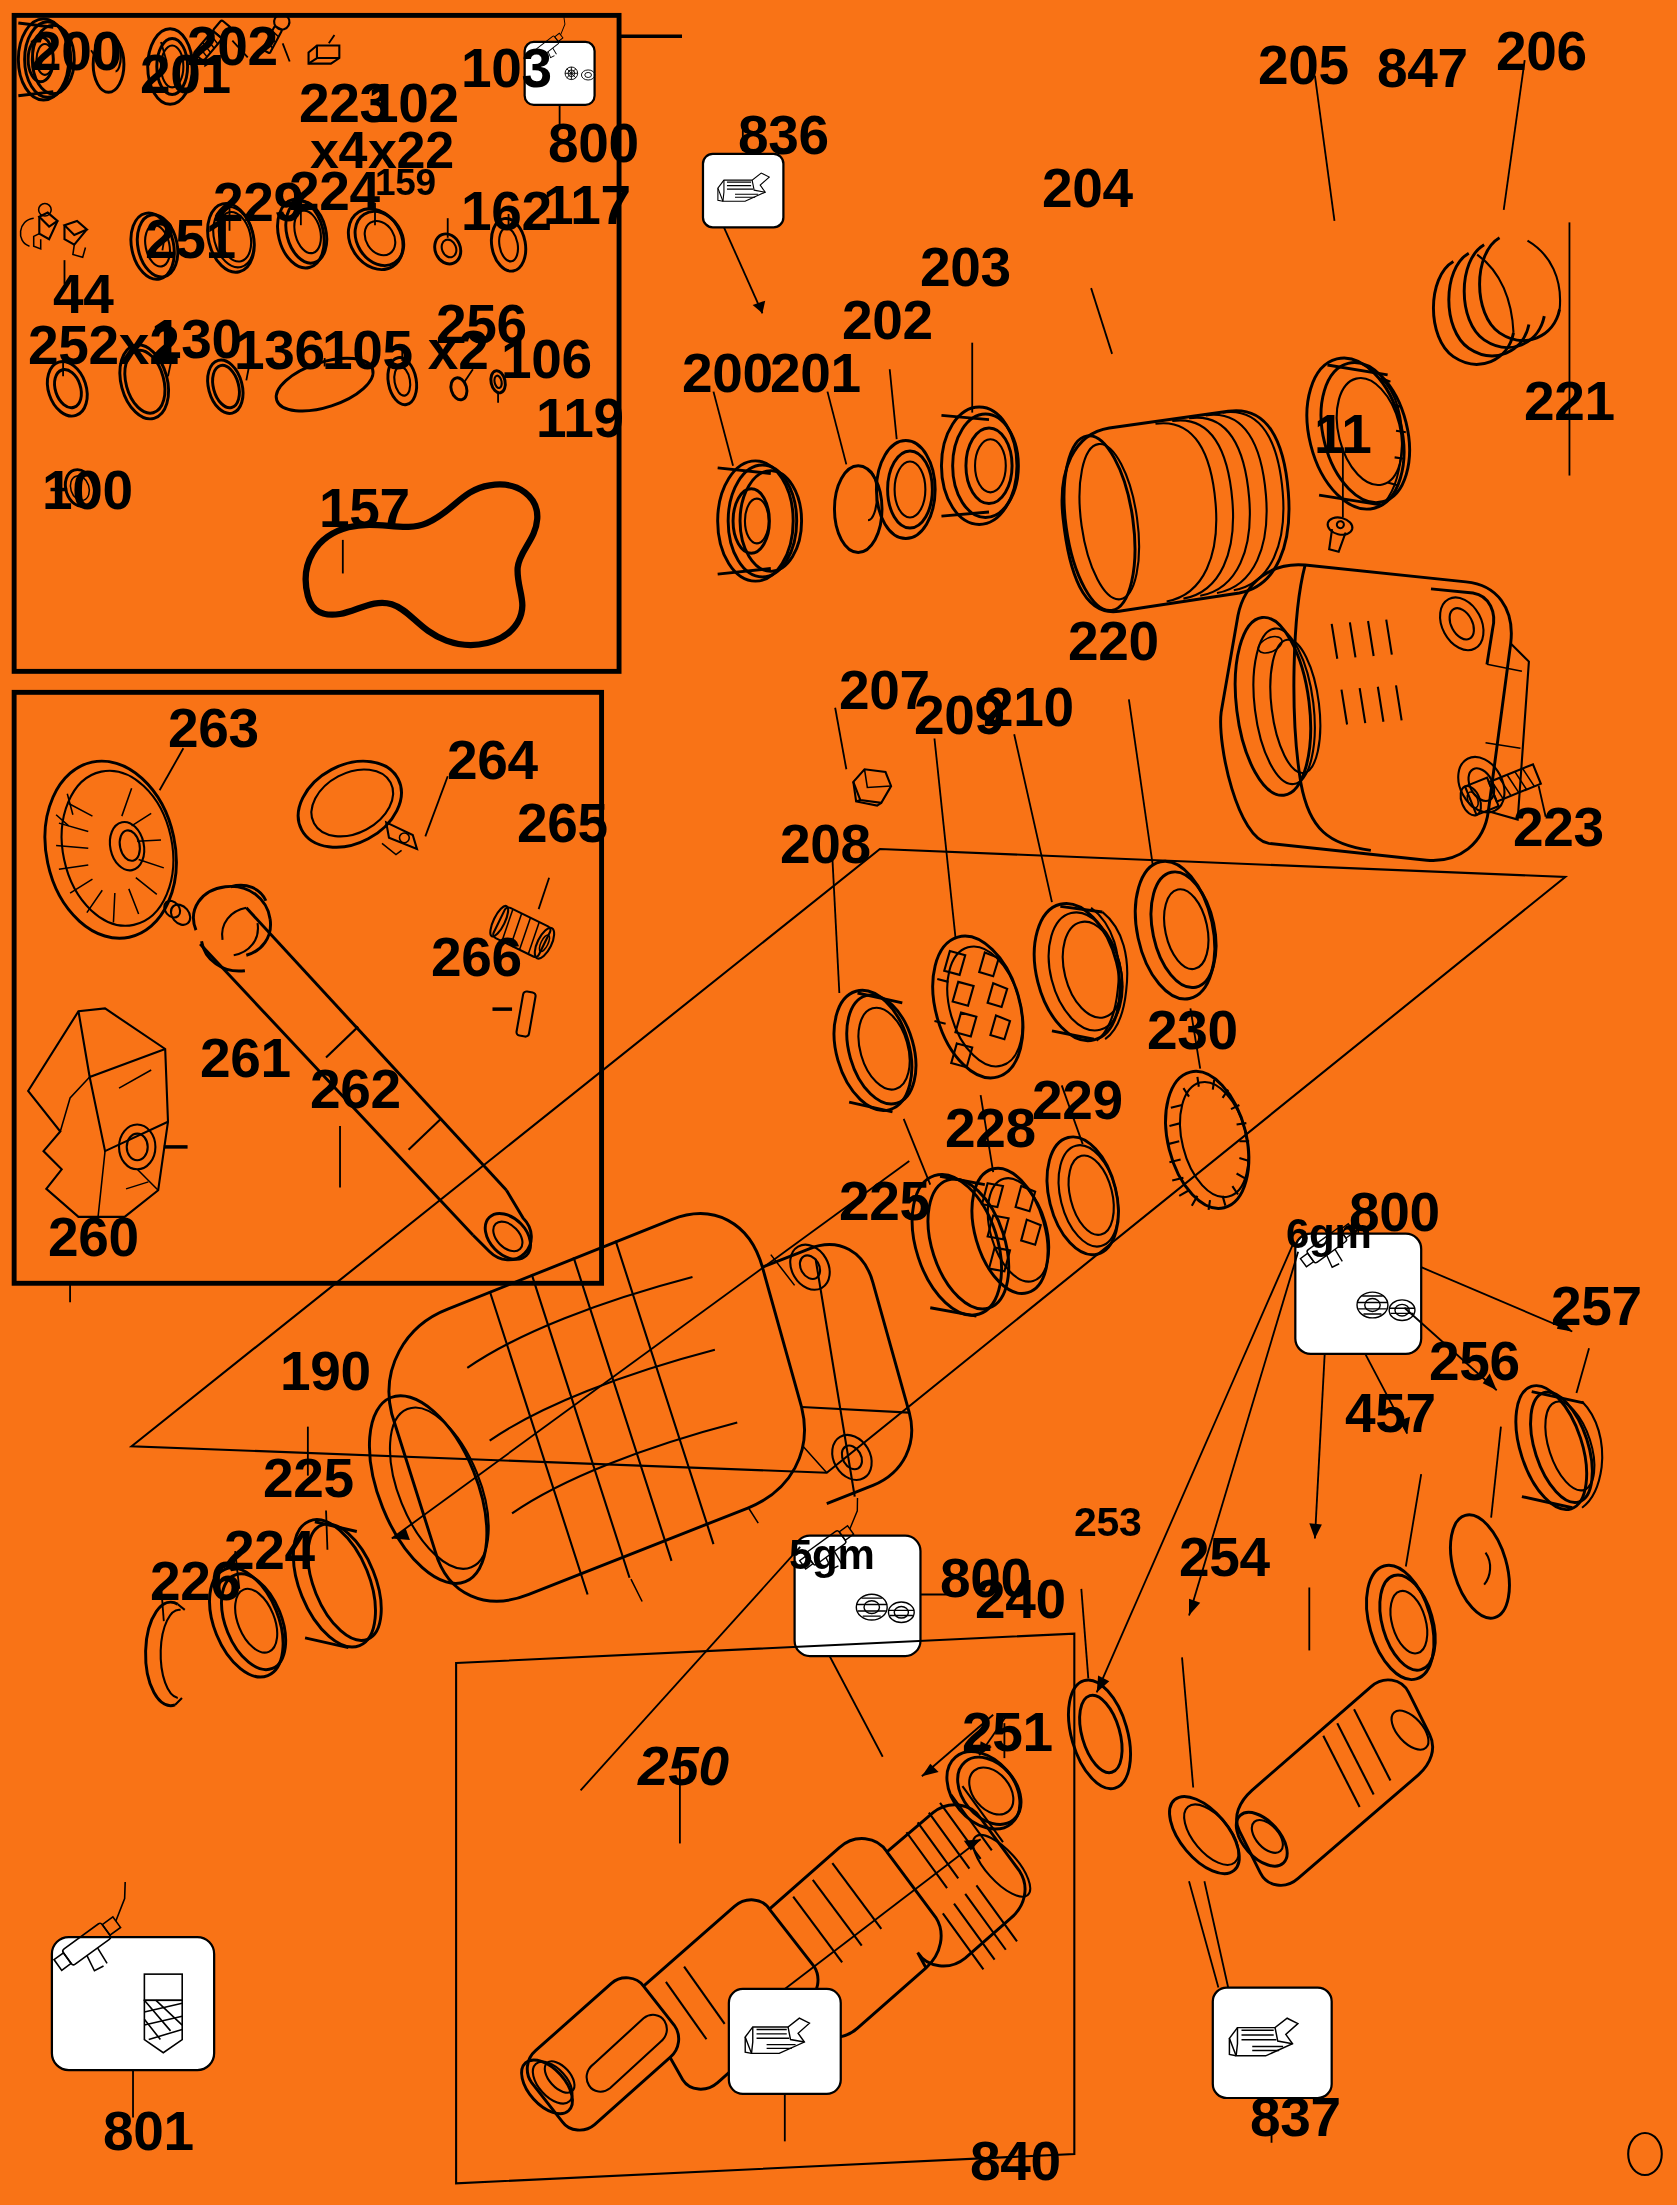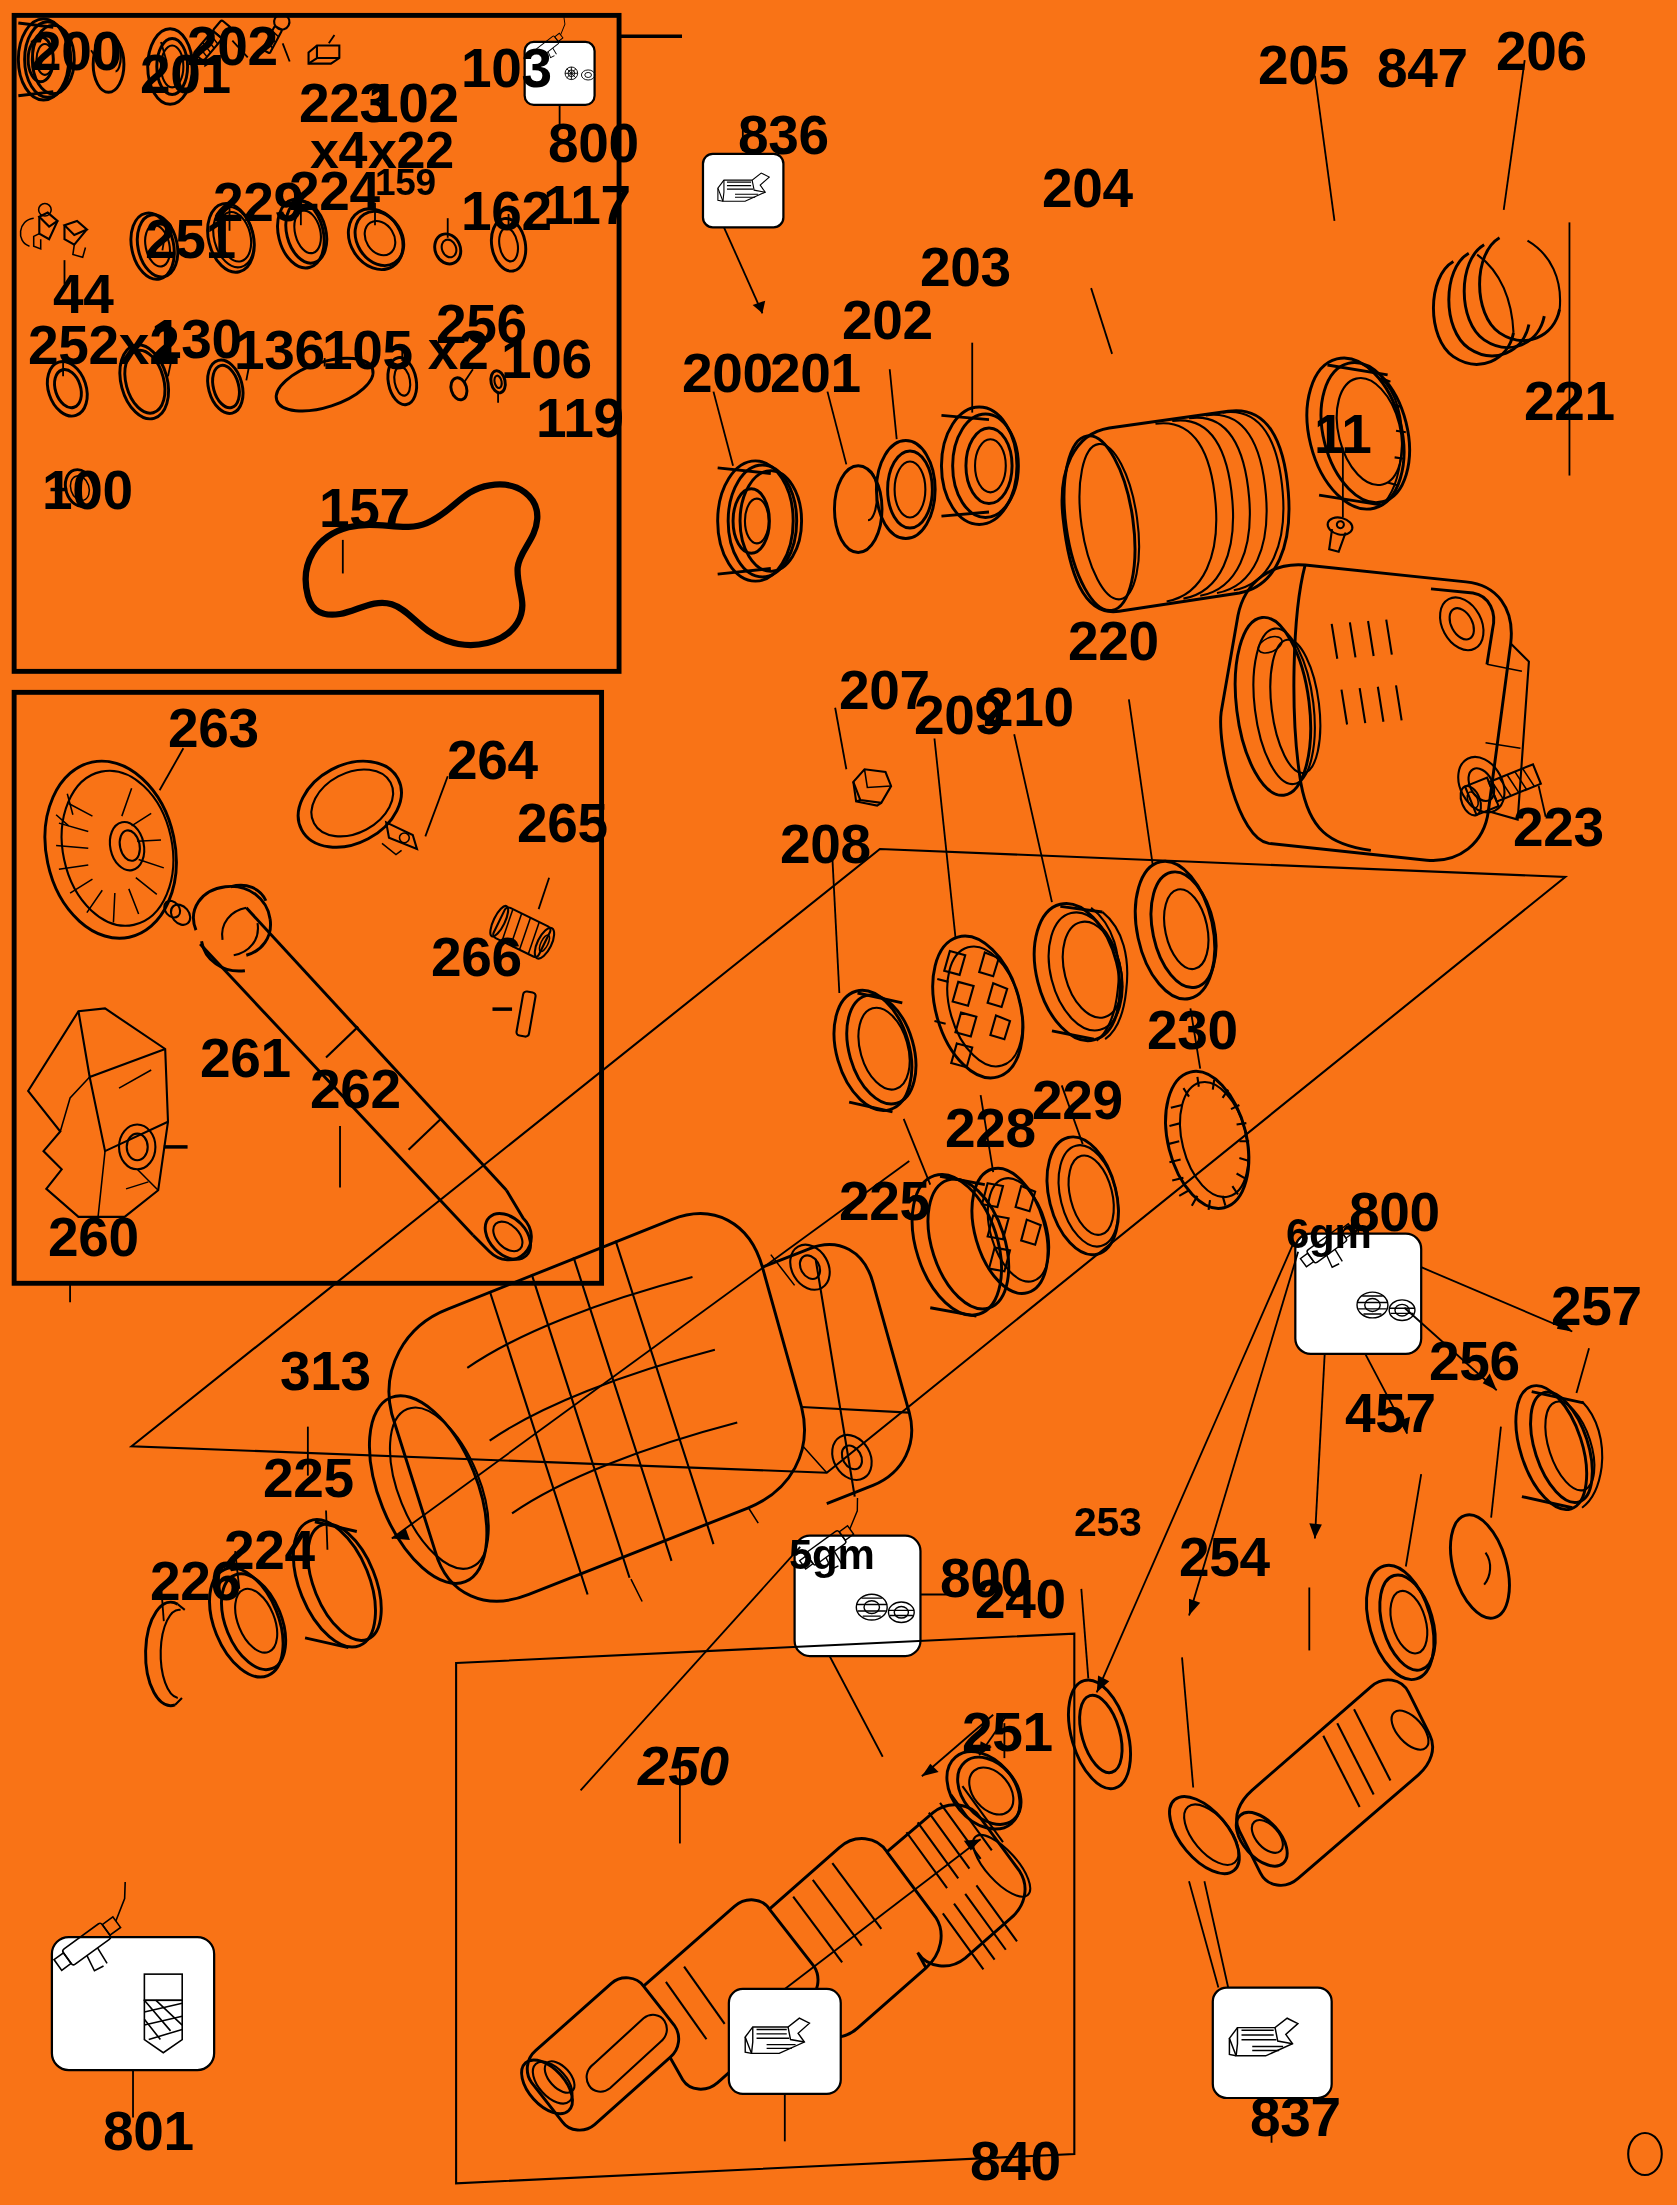--- a/index.html
+++ b/index.html
@@ -815,21 +815,21 @@
   <div class="lbl s1" style="left: 1524px; top: 375px; font-size: 55px;">221</div>
   <div class="lbl s1" style="left: 1314px; top: 408px; font-size: 55px;">11</div>
   <div class="lbl s1" style="left: 1513px; top: 801px; font-size: 55px;">223</div>
 
   <div class="lbl s1" style="left: 839px; top: 664px; font-size: 55px;">207</div>
   <div class="lbl s1" style="left: 780px; top: 818px; font-size: 55px;">208</div>
   <div class="lbl s1" style="left: 914px; top: 689px; font-size: 55px;">209</div>
   <div class="lbl s1" style="left: 983px; top: 681px; font-size: 55px;">210</div>
   <div class="lbl s1" style="left: 1068px; top: 615px; font-size: 55px;">220</div>
 
-  <div class="lbl s1" style="left: 280px; top: 1345px; font-size: 55px;">313</div>
+  <div class="lbl s1" style="left: 280px; top: 1345px; font-size: 55px;">190</div>
   <div class="lbl s1" style="left: 839px; top: 1175px; font-size: 55px;">225</div>
   <div class="lbl s1" style="left: 263px; top: 1452px; font-size: 55px;">225</div>
   <div class="lbl s1" style="left: 224px; top: 1524px; font-size: 55px;">224</div>
   <div class="lbl s1" style="left: 150px; top: 1555px; font-size: 55px;">226</div>
   <div class="lbl s1" style="left: 945px; top: 1102px; font-size: 55px;">228</div>
   <div class="lbl s1" style="left: 1032px; top: 1074px; font-size: 55px;">229</div>
   <div class="lbl s1" style="left: 1147px; top: 1004px; font-size: 55px;">230</div>
 
   <div class="lbl s1" style="left: 940px; top: 1552px; font-size: 55px;">800</div>
   <div class="lbl small" style="left: 789px; top: 1535px; font-size: 42px;">5gm</div>

